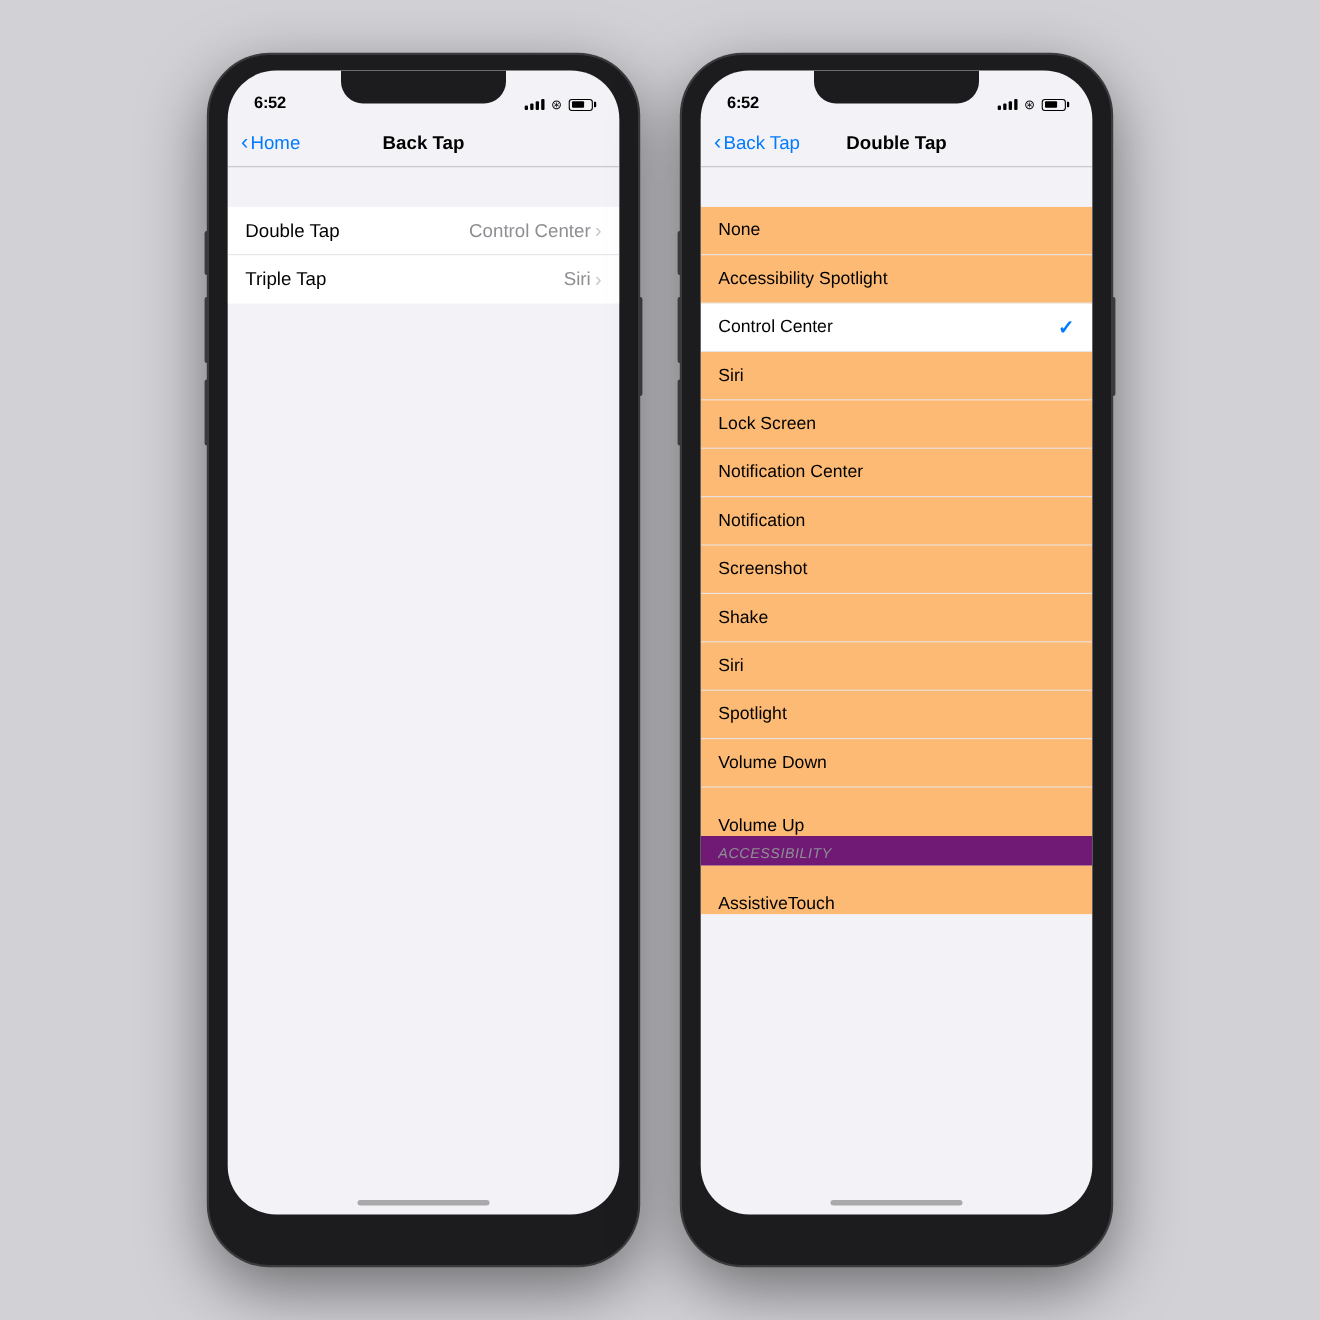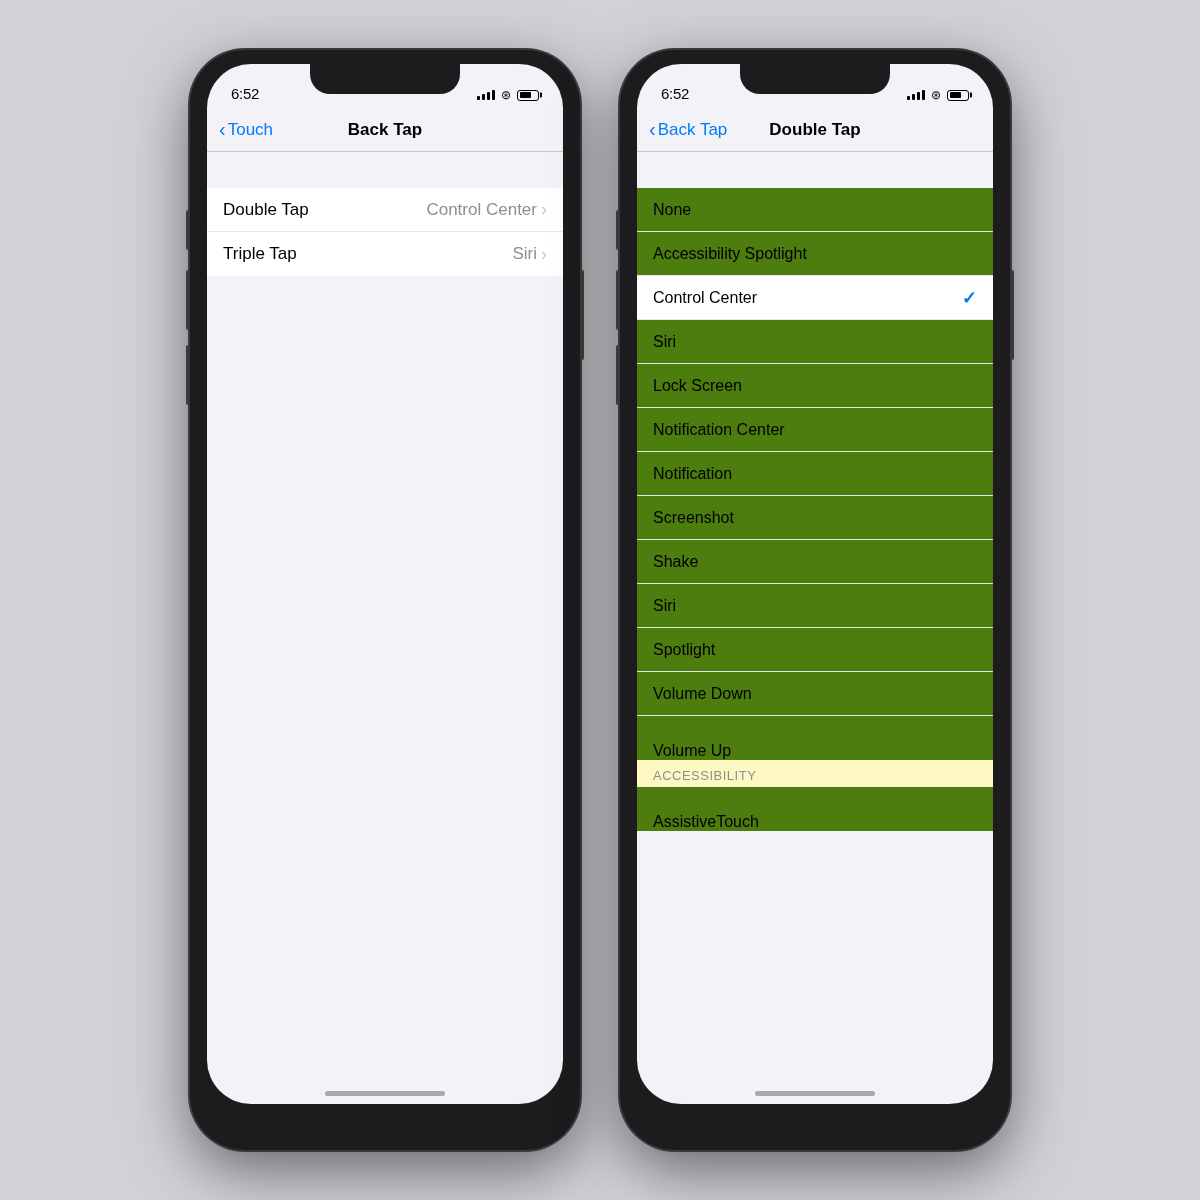--- a/index.html
+++ b/index.html
@@ -98,21 +98,21 @@
       display: flex;
       align-items: flex-end;
       justify-content: space-between;
       padding: 0 24px 6px;
       flex-shrink: 0;
       position: relative;
       z-index: 5;
     }
     .status-time {
       font-size: 15px;
-      font-weight: 400;
+      font-weight: 700;
       color: #000;
       letter-spacing: -0.3px;
     }
     .status-icons {
       display: flex;
       align-items: center;
       gap: 6px;
     }
     .status-icons span {
       font-size: 12px;
@@ -236,21 +236,21 @@
     }
 
     
     .list-item-right {
       height: 44px;
       display: flex;
       align-items: center;
       justify-content: space-between;
       padding: 0 16px;
       border-bottom: 1px solid #e5e5ea;
-      background: #4d7c0f;
+      background: #fdba74;
       cursor: pointer;
     }
     .list-item-right:last-child {
       border-bottom: none;
       align-items: flex-end;
     }
     .list-item-right.selected {
       background: #fff;
     }
     .checkmark {
@@ -259,21 +259,22 @@
       font-weight: 600;
     }
 
     
     .section-label {
       padding: 8px 16px 4px;
       font-size: 13px;
       color: #8e8e93;
       letter-spacing: 0.5px;
       text-transform: uppercase;
-      background: #fef9c3;
+      background: #701a75;
+      font-style: italic;
     }
 
     
     .home-indicator {
       position: absolute;
       bottom: 8px;
       left: 50%;
       transform: translateX(-50%);
       width: 120px;
       height: 5px;
@@ -314,21 +315,21 @@
           <div class="battery-body">
             <div class="battery-fill"></div>
           </div>
         </div>
       </div>
     </div>
 
     <div class="nav-bar">
       <div class="nav-back">
         <span class="chevron">‹</span>
-        <span>Touch</span>
+        <span>Home</span>
       </div>
       <span class="nav-title">Back Tap</span>
     </div>
 
     <div class="section-header"></div>
 
     <div class="list">
       <div class="list-item">
         <span class="list-item-label">Double Tap</span>
         <div class="list-item-value">

